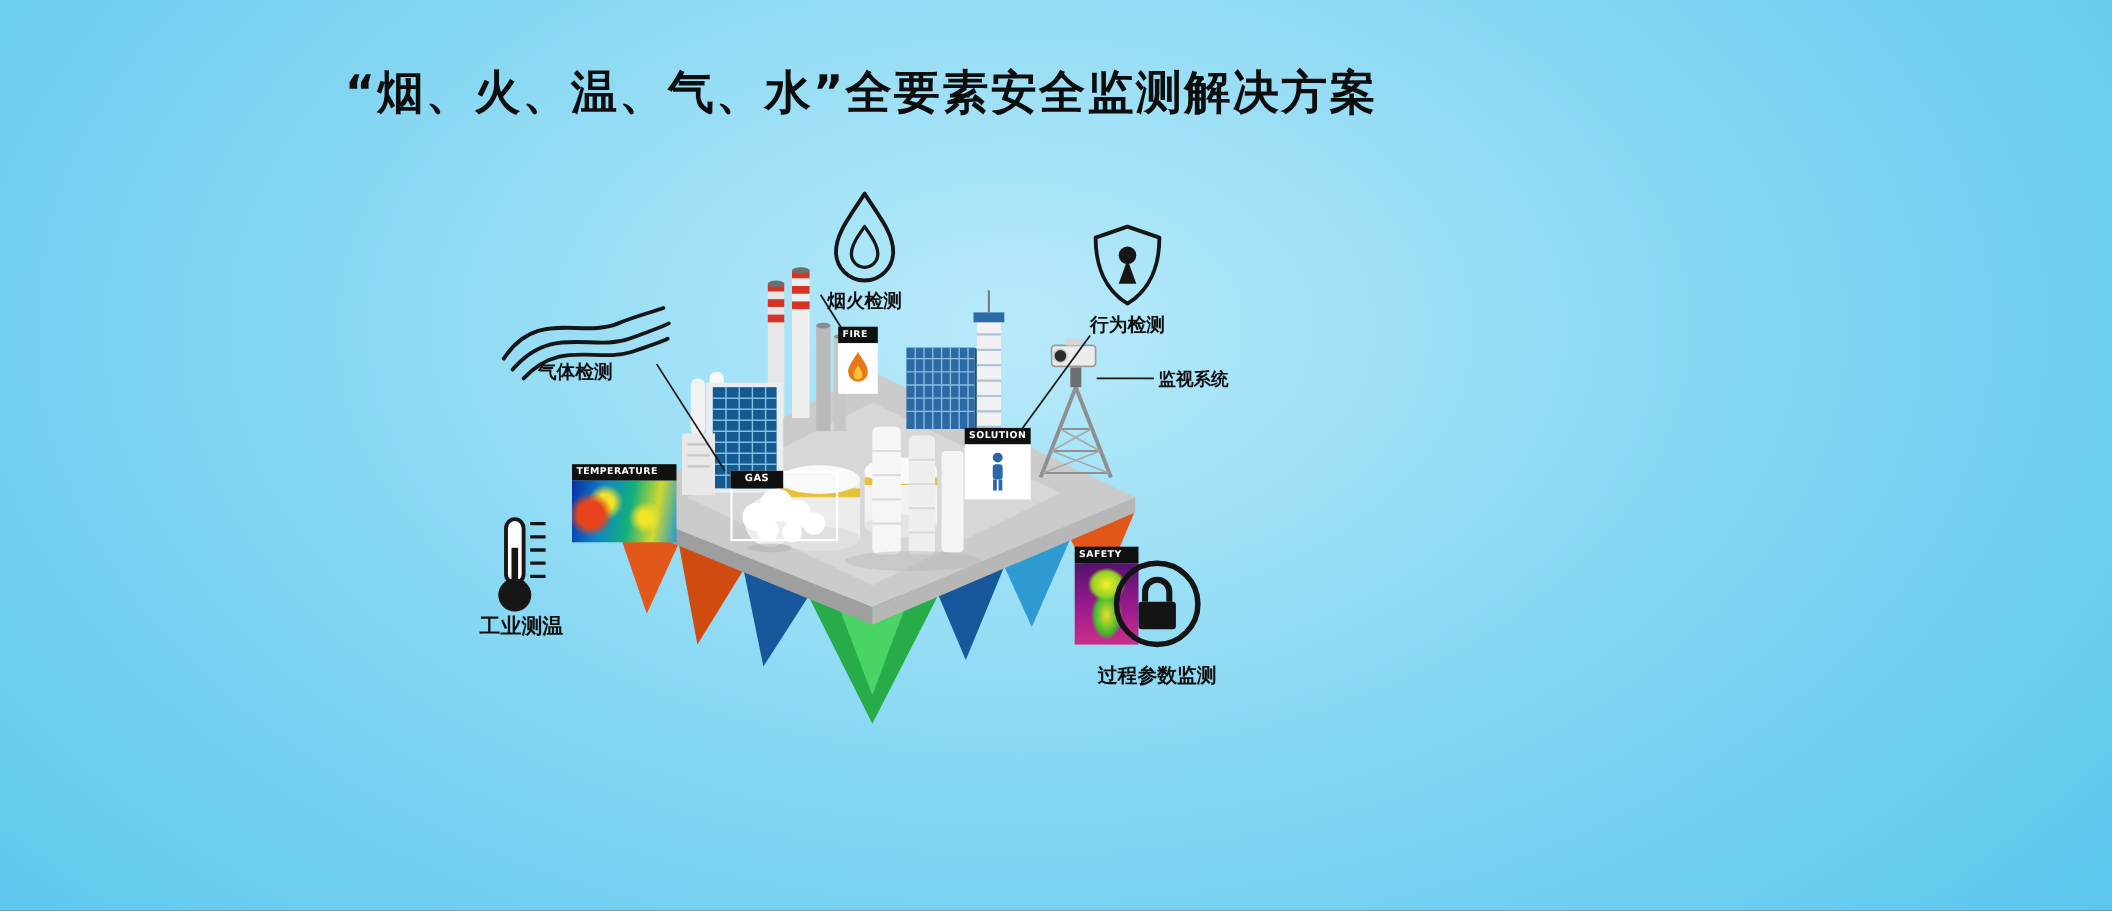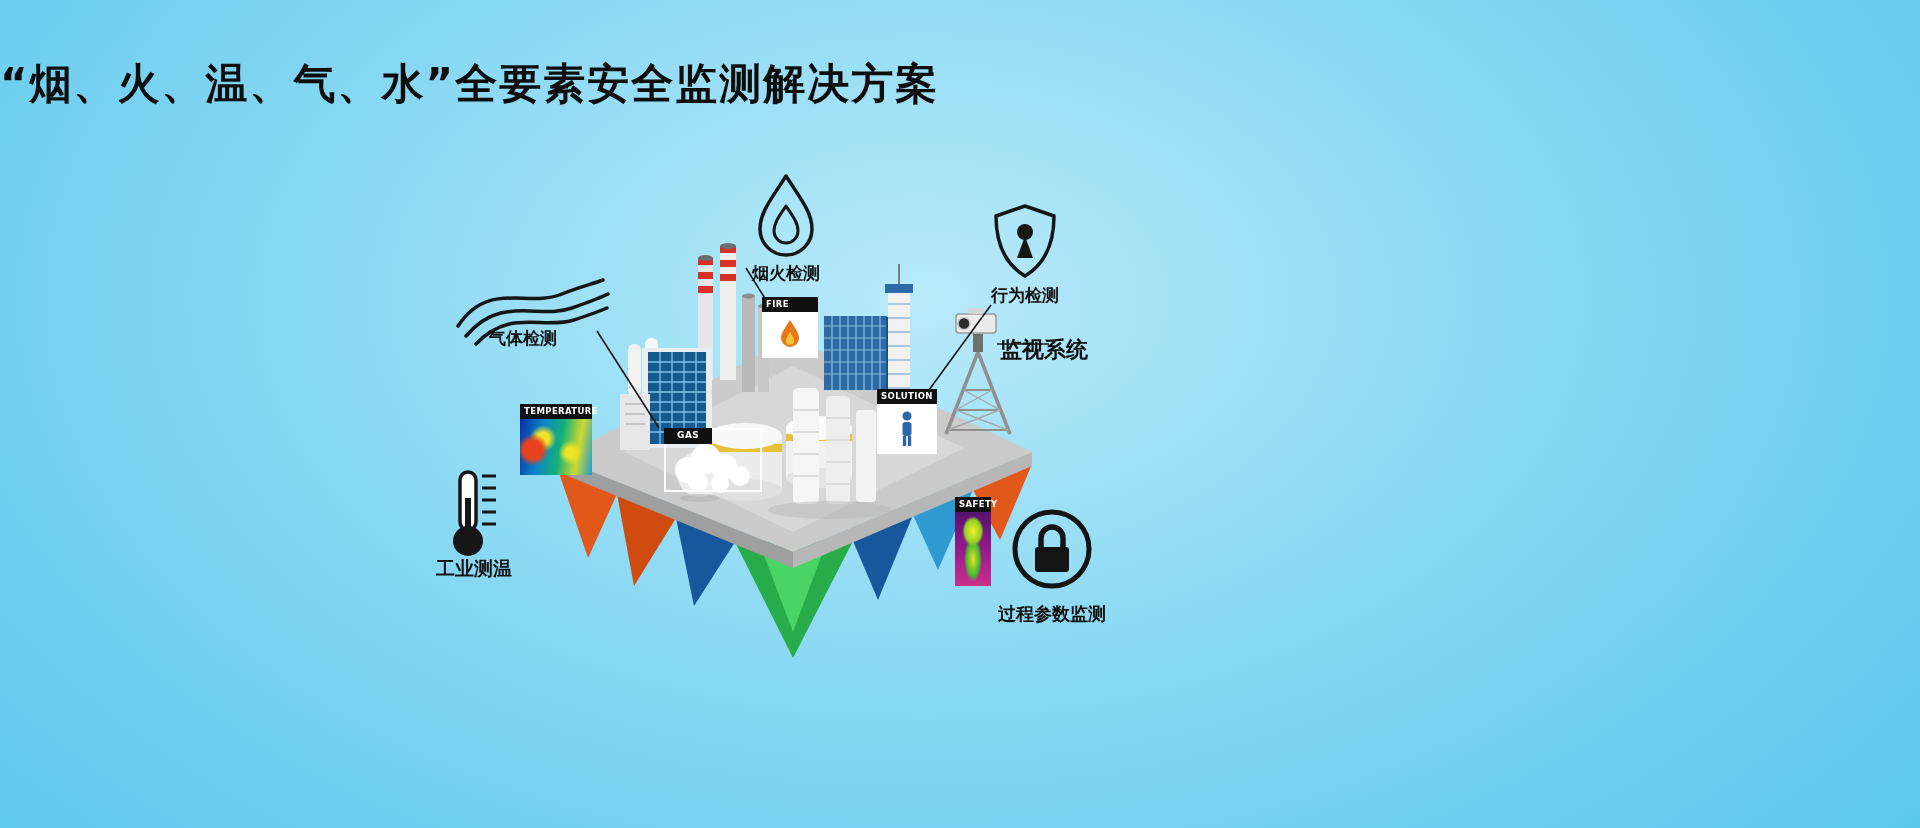--- a/index.html
+++ b/index.html
@@ -3,21 +3,21 @@
 <meta charset="utf-8">
 <style>
   * { margin:0; padding:0; box-sizing:border-box; }
   body { background:#222; }
   .stage{
     position:relative; width:1920px; height:828px; overflow:hidden;
     background: radial-gradient(ellipse 1500px 950px at 48% 36%, #b9eafa 0%, #83d6f2 45%, #4fc2ec 100%);
     font-family:"DejaVu Sans","Liberation Sans",sans-serif;
   }
   .abs{ position:absolute; }
-  .hero-header{ position:absolute; top:56px; left:0; width:1566px; }
+  .hero-header{ position:absolute; top:56px; left:0; width:1566px; text-align:center; }
   .hero-title{ font-size:42px; font-weight:bold; color:#0d0d0d; letter-spacing:2px; }
   .hero-subtitle{ margin-top:17px; font-size:14.5px; font-weight:bold; color:#1a1a1a; letter-spacing:0.8px; }
   .callout-label{ position:absolute; font-weight:bold; color:#101010; font-size:17px; white-space:nowrap; }
   .panel{ position:absolute; }
   .panel-tag{
     display:block; width:100%; background:#101010; color:#ffffff;
     font-size:8.5px; font-weight:bold; letter-spacing:0.4px; padding:3px 4px; line-height:1.1;
   }
   .tag-inline{ position:absolute; background:#101010; color:#fff; font-size:9px; font-weight:bold;
     letter-spacing:0.5px; padding:3px 13px; line-height:1.1; }
@@ -147,26 +147,26 @@
     </g>
 
     <g stroke="#1a1a1a" stroke-width="1.6">
       <line x1="597" y1="331" x2="659" y2="428"></line>
       <line x1="746" y1="268" x2="766" y2="300"></line>
       <line x1="991" y1="305" x2="929" y2="390"></line>
       <line x1="997" y1="344" x2="1049" y2="344"></line>
     </g>
   </svg>
 
-  <div class="panel" style="left:520px;top:404px;width:72px">
+  <div class="panel" style="left:520px;top:422px;width:95px">
     <div class="panel-tag">TEMPERATURE</div>
     <div class="panel-body thermal-scene" style="height:56px"></div>
   </div>
 
-  <div class="panel" style="left:762px;top:297px;width:56px">
+  <div class="panel" style="left:762px;top:297px;width:36px">
     <div class="panel-tag">FIRE</div>
     <div class="panel-body fire-body" style="height:46px">
       <svg width="22" height="32" viewBox="0 0 22 32">
         <path d="M11,1 C6,9 2,14 2,19 A9,9 0 0 0 20,19 C20,14 16,9 11,1 Z" fill="#e87817"></path>
         <path d="M11,13 C8.5,17 7,19.5 7,22 A4,4 0 0 0 15,22 C15,19.5 13.5,17 11,13 Z" fill="#f6c33a"></path>
       </svg>
     </div>
   </div>
 
   <div class="gas-box" style="left:664px;top:428px;width:98px;height:64px"></div>
@@ -177,21 +177,21 @@
     <div class="panel-body intrusion-body" style="height:50px">
       <svg width="20" height="38" viewBox="0 0 20 38">
         <circle cx="10" cy="6" r="4.5" fill="#2a67a8"></circle>
         <rect x="5.5" y="12" width="9" height="14" rx="3" fill="#2a67a8"></rect>
         <line x1="7.5" y1="26" x2="7.5" y2="36" stroke="#2a67a8" stroke-width="3.4"></line>
         <line x1="12.5" y1="26" x2="12.5" y2="36" stroke="#2a67a8" stroke-width="3.4"></line>
       </svg>
     </div>
   </div>
 
-  <div class="panel" style="left:955px;top:497px;width:36px">
+  <div class="panel" style="left:977px;top:497px;width:58px">
     <div class="panel-tag">SAFETY</div>
     <div class="panel-body thermal-person" style="height:74px"></div>
   </div>
 
   <svg class="abs" style="left:450px;top:258px" width="165" height="90" viewBox="0 0 165 90" fill="none" stroke="#161616" stroke-width="3.5" stroke-linecap="round">
     <path d="M8,68 C38,22 78,50 112,36 C126,30 142,26 153,22"></path>
     <path d="M16,78 C52,36 88,62 122,50 C136,45 150,40 158,36"></path>
     <path d="M26,86 C60,50 92,72 124,62 C136,58 148,54 157,50"></path>
   </svg>
 
@@ -215,17 +215,17 @@
 
   <svg class="abs" style="left:1010px;top:507px" width="84" height="84" viewBox="0 0 84 84">
     <circle cx="42" cy="42" r="37" fill="none" stroke="#141414" stroke-width="5"></circle>
     <path d="M31,40 V31 A11,11 0 0 1 53,31 V40" fill="none" stroke="#141414" stroke-width="5.5"></path>
     <rect x="25" y="40" width="34" height="25" rx="3" fill="#141414"></rect>
   </svg>
 
   <span class="callout-label" style="left:489px;top:327px">气体检测</span>
   <span class="callout-label" style="left:752px;top:262px">烟火检测</span>
   <span class="callout-label" style="left:991px;top:284px">行为检测</span>
-  <span class="callout-label" style="left:1000px;top:335px;font-size:22px">监视系统</span>
+  <span class="callout-label" style="left:1053px;top:335px;font-size:16px">监视系统</span>
   <span class="callout-label" style="left:436px;top:556px;font-size:19px">工业测温</span>
   <span class="callout-label" style="left:998px;top:602px;font-size:18px">过程参数监测</span>
 
 </div>
 
 </body></html>

